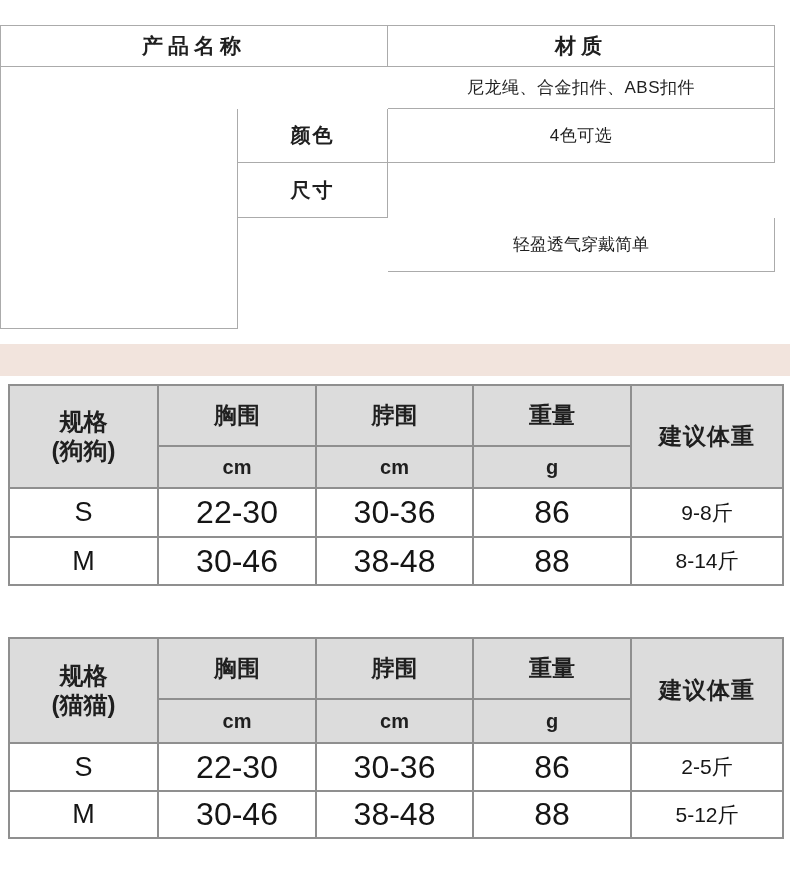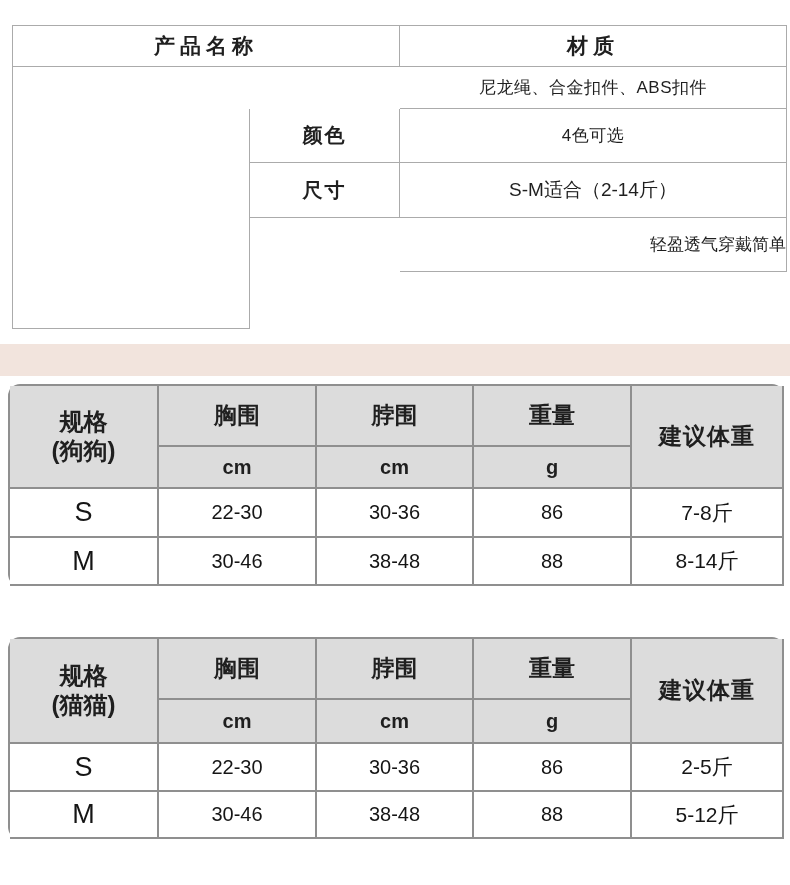--- a/index.html
+++ b/index.html
@@ -6,90 +6,88 @@
   body {
     width:790px; height:885px; background:#ffffff;
     font-family:"Liberation Sans","DejaVu Sans",sans-serif;
     color:var(--text,#1f1f1f);
     -webkit-font-smoothing:antialiased;
   }
   .page { position:relative; width:790px; height:885px; overflow:hidden; background:#fff; }
 
   
   .t1 {
-    position:absolute; left:12px; top:25px;
+    position:absolute; left:0; top:25px;
     display:grid;
     grid-template-columns:237px 150px 387px;
     grid-template-rows:41px 42px 54px 55px 54px 57px;
     border-top:1px solid var(--border_light,#ababab);
     border-left:1px solid var(--border_light,#ababab);
   }
   .t1 .c {
     border-right:1px solid var(--border_light,#ababab);
     border-bottom:1px solid var(--border_light,#ababab);
     background:#fff;
     display:flex; align-items:center; justify-content:center;
     box-sizing:border-box;
   }
   .t1 .hdr { font-weight:bold; font-size:21px; letter-spacing:5px; }
   .t1 .val { font-size:17px; letter-spacing:0.5px; }
   .t1 .lbl { font-weight:bold; font-size:20px; letter-spacing:2px; }
   .t1 .midval { font-size:19px; }
   .t1 .hl { font-size:17px; }
-  .t1 .hl .pair { display:flex; width:100%; justify-content:flex-end; align-items:center; }
+  .t1 .hl .pair { display:flex; width:100%; justify-content:center; align-items:center; }
 
   
   .band {
     position:absolute; left:0; top:344px; width:790px; height:32px;
     background:var(--pink_band,#f2e4dd);
   }
 
   
   .st {
     position:absolute; left:8px;
     display:grid;
     grid-template-columns:149px 158px 157px 158px 152px;
     border-top:2px solid var(--border_dark,#8f8f8f);
     border-left:2px solid var(--border_dark,#8f8f8f);
-    border-radius:12px;
   }
   .st.dog { top:384px; grid-template-rows:61px 42px 49px 48px; }
   .st.cat { top:637px; grid-template-rows:61px 44px 48px 47px; }
   .sc {
     border-right:2px solid var(--border_dark,#8f8f8f);
     border-bottom:2px solid var(--border_dark,#8f8f8f);
     display:flex; align-items:center; justify-content:center;
     box-sizing:border-box;
   }
   .gh { background:var(--header_gray,#dcdcdc); font-weight:bold; font-size:23px; }
   .gh.unit { font-size:20px; }
   .gh.corner { flex-direction:column; line-height:1.18; font-size:24px; }
   .gh.suggesthdr { font-size:23px; letter-spacing:1px; }
-  .d { background:#fff; font-size:20px; color:#151515; }
+  .d { background:#fff; font-size:32px; color:#151515; }
   .d.sizecell { font-size:27px; }
   .d.suggest { font-size:21px; }
 </style>
 </head>
 <body>
 
 <div class="page">
 
   <div class="t1">
     <div class="c hdr" style="grid-column:1/3;grid-row:1">产品名称</div>
     <div class="c hdr" style="grid-column:3;grid-row:1">材质</div>
 
     <div class="c val" style="grid-column:3;grid-row:2">尼龙绳、合金扣件、ABS扣件</div>
 
     <div class="c" style="grid-column:1;grid-row:3/7"></div>
 
     <div class="c lbl" style="grid-column:2;grid-row:3">颜色</div>
     <div class="c val" style="grid-column:3;grid-row:3">4色可选</div>
 
     <div class="c lbl" style="grid-column:2;grid-row:4">尺寸</div>
-    <div class="c midval" style="grid-column:3;grid-row:4">S-M适合（2-14斤）</div>
 
     <div class="c hl" style="grid-column:3;grid-row:5">
       <div class="pair">
         <span>轻盈透气</span>
         <span>穿戴简单</span>
       </div>
     </div>
   </div>
 
   <div class="band"></div>
@@ -104,21 +102,21 @@
     <div class="sc gh" style="grid-column:4;grid-row:1">重量</div>
     <div class="sc gh corner suggesthdr" style="grid-column:5;grid-row:1/3">建议体重</div>
     <div class="sc gh unit" style="grid-column:2;grid-row:2">cm</div>
     <div class="sc gh unit" style="grid-column:3;grid-row:2">cm</div>
     <div class="sc gh unit" style="grid-column:4;grid-row:2">g</div>
 
     <div class="sc d sizecell" style="grid-column:1;grid-row:3">S</div>
     <div class="sc d" style="grid-column:2;grid-row:3">22-30</div>
     <div class="sc d" style="grid-column:3;grid-row:3">30-36</div>
     <div class="sc d" style="grid-column:4;grid-row:3">86</div>
-    <div class="sc d suggest" style="grid-column:5;grid-row:3">7-8斤</div>
+    <div class="sc d suggest" style="grid-column:5;grid-row:3">9-8斤</div>
 
     <div class="sc d sizecell" style="grid-column:1;grid-row:4">M</div>
     <div class="sc d" style="grid-column:2;grid-row:4">30-46</div>
     <div class="sc d" style="grid-column:3;grid-row:4">38-48</div>
     <div class="sc d" style="grid-column:4;grid-row:4">88</div>
     <div class="sc d suggest" style="grid-column:5;grid-row:4">8-14斤</div>
   </div>
 
   <div class="st cat">
     <div class="sc gh corner" style="grid-column:1;grid-row:1/3">

